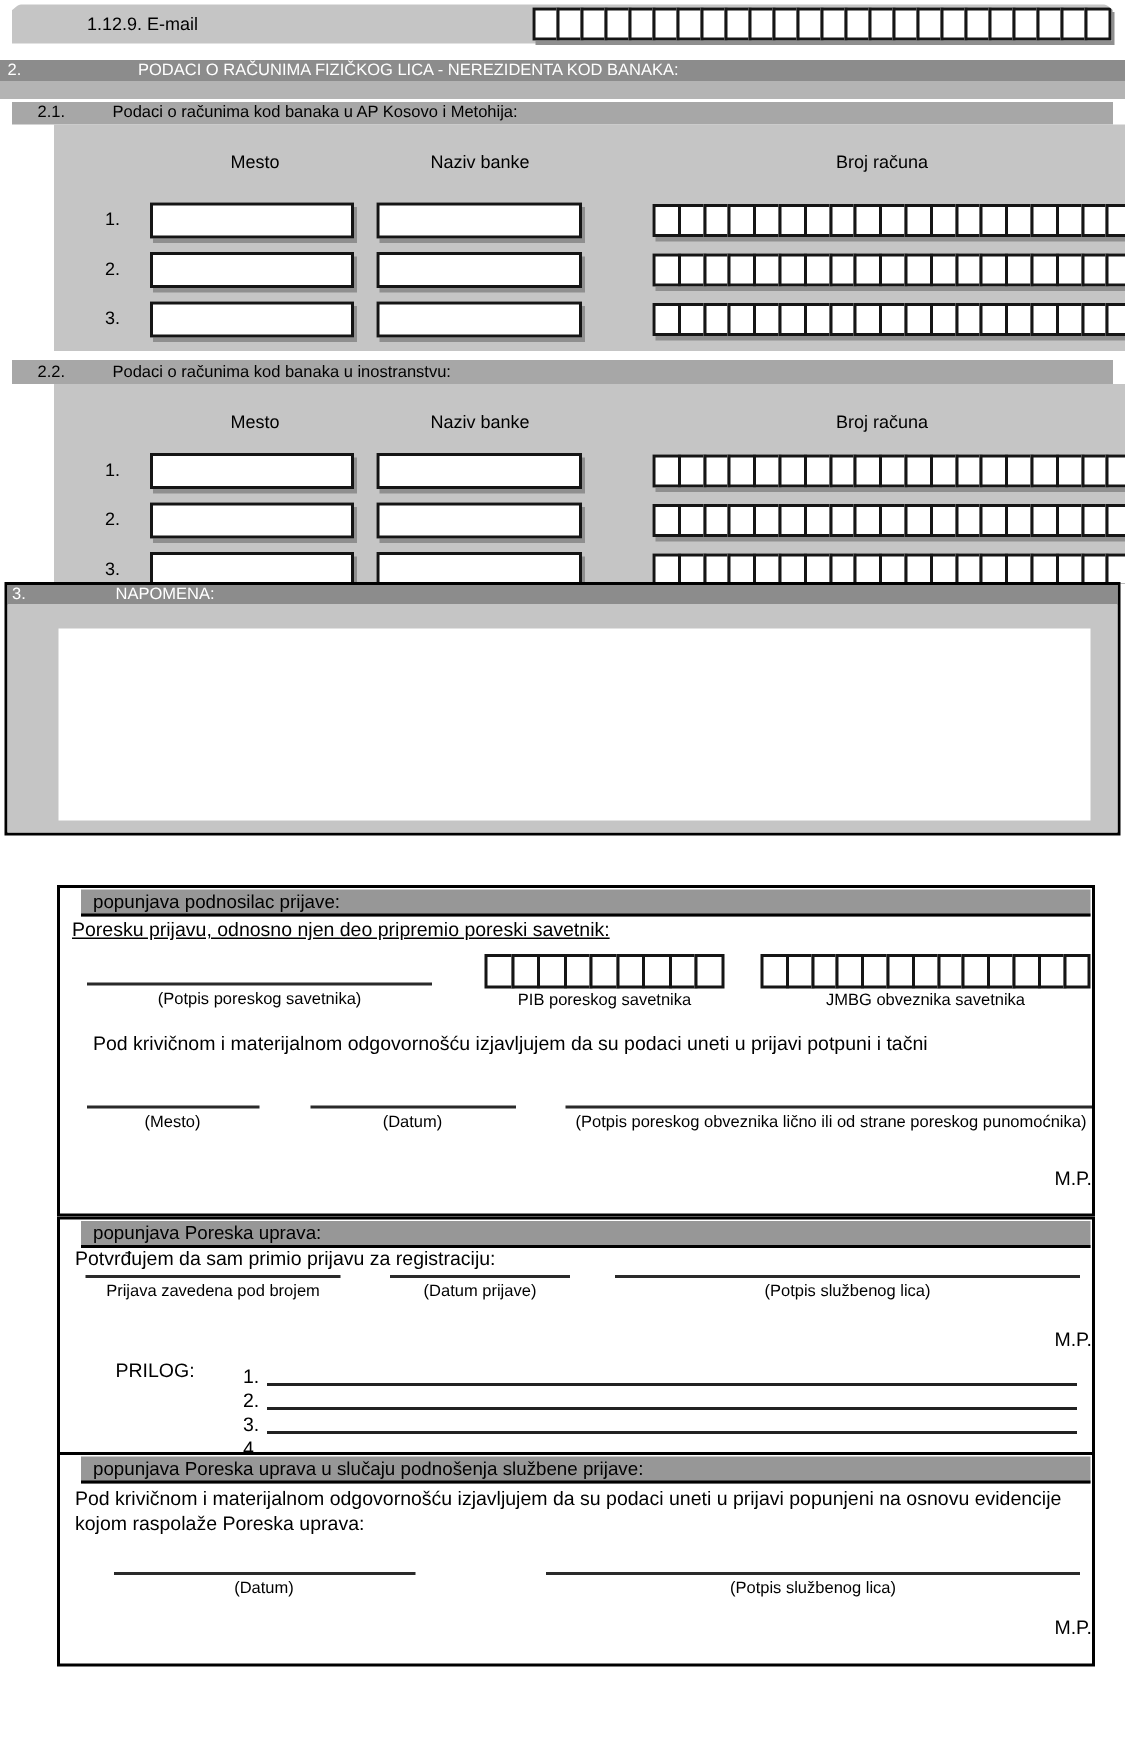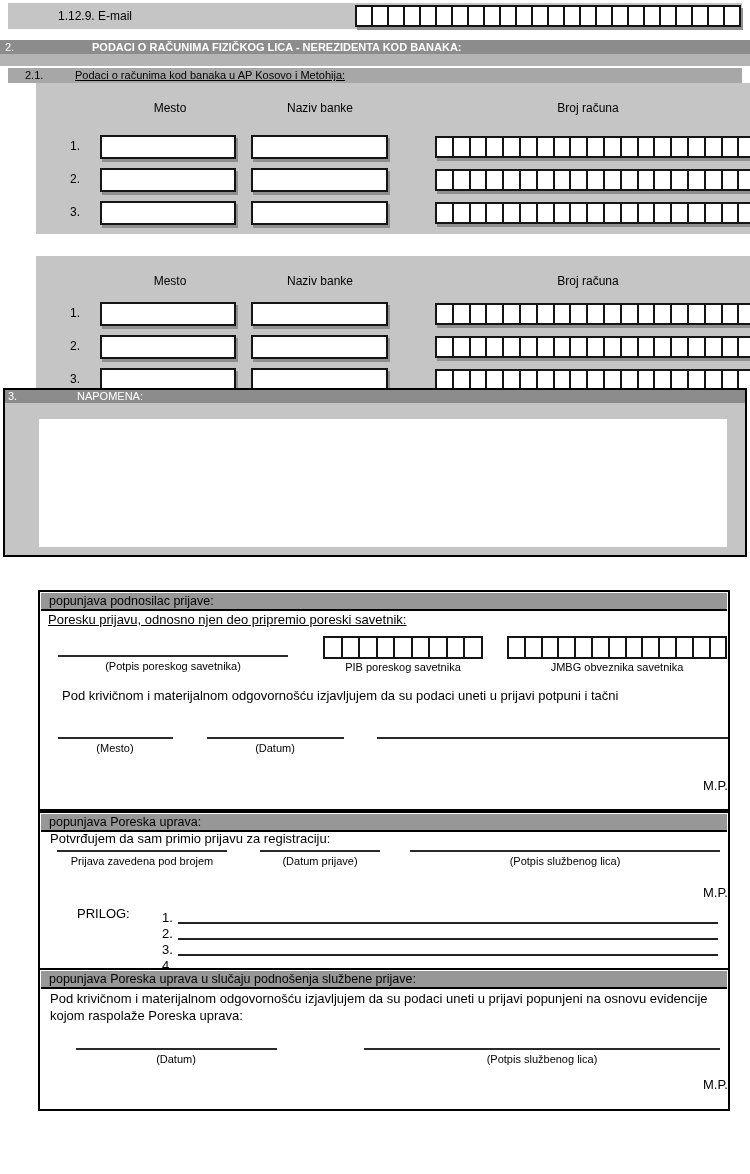--- a/index.html
+++ b/index.html
@@ -1,29 +1,29 @@
 <!DOCTYPE html>
 <html><head>
 <meta charset="utf-8">
 <style>
   html,body{margin:0;padding:0;background:#fff;}
   .page{position:relative;width:750px;height:1174px;background:#fff;
-        font-family:"Liberation Sans",sans-serif;color:#000;overflow:hidden;}
-  .abs{position:absolute;font-weight:bold;}
+        font-family:"Liberation Sans",sans-serif;color:#000;overflow:hidden;border-radius:25px;}
+  .abs{position:absolute;}
 
   
   .email-band{position:absolute;top:3px;left:8px;width:734px;height:26px;background:#c5c5c5;}
   .email-label{position:absolute;left:50px;top:6px;font-size:12px;}
   .bar-dark{background:#8c8c8c;color:#fff;font-size:11px;}
   .sec2-bar{position:absolute;top:40px;left:0;width:750px;height:14px;line-height:14px;}
   .strip{position:absolute;top:54px;left:0;width:750px;height:12px;background:#b4b4b4;}
   .bar-sub{position:absolute;left:8px;width:734px;height:15px;line-height:15px;background:#a7a7a7;color:#000;font-size:11px;}
   .sec-num{position:absolute;left:5px;}
   .sub-num{position:absolute;left:17px;}
-  .sub-title{position:absolute;left:67px;text-decoration:underline;}
+  .sub-title{position:absolute;left:67px;}
   .silver{position:absolute;left:8px;width:734px;background:#c5c5c5;margin-left:28px;}
   .colhdr{position:absolute;top:18px;transform:translateX(-50%);font-size:12px;white-space:nowrap;}
 
   
   .cellrow{position:absolute;display:flex;}
   .cell{box-sizing:border-box;height:22px;background:#fff;border:2px solid #151515;flex:0 0 auto;}
   .cell + .cell{margin-left:-2px;}
   .shadow{box-shadow:2px 3px 0 #8f8f8f;}
   .email-cells .cell{width:18px;}
   .acct-cells .cell{width:18.8px;}
@@ -39,21 +39,21 @@
 
   
   .nap-wrap{position:absolute;top:388px;left:3px;width:744px;border:2px solid #000;box-sizing:border-box;}
   .nap-bar{position:relative;height:13px;line-height:13px;}
   .nap-bar .sec-num{left:3px;}
   .nap-bar .nap-title{position:absolute;left:72px;}
   .nap-body{position:relative;height:152px;background:#c5c5c5;}
   .nap-area{position:absolute;left:34px;top:16px;width:688px;height:128px;background:#fff;}
 
   
-  .formbox{position:absolute;left:38px;width:692px;box-sizing:border-box;border:2px solid #000;background:#fff;}
+  .formbox{position:absolute;left:38px;width:692px;box-sizing:border-box;border:2px solid #000;background:#fff;padding-left:13px;}
   .boxhdr{height:15px;background:#979797;border-bottom:2px solid #000;font-size:12.5px;padding:1px 0 0 8px;margin:1px 1px 0 1px;}
   .txt{position:absolute;font-size:13px;white-space:nowrap;}
   .wline{position:absolute;height:0;border-bottom:2px solid #2a2a2a;}
   .lbl{position:absolute;transform:translateX(-50%);font-size:11px;white-space:nowrap;}
   .mp{position:absolute;left:0;right:0;text-align:right;font-size:13px;}
   .para{position:absolute;font-size:13px;line-height:17px;}
   .prilog-row{position:absolute;left:122px;right:10px;height:15px;}
   .prilog-num{position:absolute;left:0;top:1px;font-size:13px;}
   .prilog-line{position:absolute;left:16px;right:0;bottom:0;border-bottom:2px solid #222;}
 </style>
@@ -182,20 +182,24 @@
           <div class="cell"></div>
           <div class="cell"></div>
           <div class="cell"></div>
           <div class="cell"></div>
           <div class="cell"></div>
           <div class="cell"></div>
         </div>
     </div>
   </div>
 
+  <div class="bar-sub" style="top:240px;height:16px;line-height:16px;">
+    <span class="sub-num">2.2.</span>
+    <span class="sub-title">Podaci o računima kod banaka u inostranstvu:</span>
+  </div>
   <div class="silver" style="top:256px;height:133px;overflow:hidden;">
     <span class="colhdr" style="left:134px;">Mesto</span>
     <span class="colhdr" style="left:284px;">Naziv banke</span>
     <span class="colhdr" style="left:552px;">Broj računa</span>
     <div class="bank-row" style="top:46px;">
       <span class="row-num">1.</span>
       <div class="input-box mesto-box"></div>
       <div class="input-box naziv-box"></div>
       <div class="cellrow acct-cells shadow">
           <div class="cell"></div>
@@ -318,20 +322,21 @@
         <div class="cell"></div>
         <div class="cell"></div>
       </div>
     <span class="lbl" style="left:577px;top:69px;">JMBG obveznika savetnika</span>
     <span class="txt" style="left:22px;top:96px;">Pod krivičnom i materijalnom odgovornošću izjavljujem da su podaci uneti u prijavi potpuni i tačni</span>
     <div class="wline" style="left:18px;width:115px;top:145px;"></div>
     <span class="lbl" style="left:75px;top:150px;">(Mesto)</span>
     <div class="wline" style="left:167px;width:137px;top:145px;"></div>
     <span class="lbl" style="left:235px;top:150px;">(Datum)</span>
     <div class="wline" style="left:337px;width:351px;top:145px;"></div>
+    <span class="lbl" style="left:514px;top:150px;">(Potpis poreskog obveznika lično ili od strane poreskog punomoćnika)</span>
     <div class="mp" style="top:186px;">M.P.</div>
   </div>
 
   <div class="formbox" style="top:811px;height:190px;">
     <div class="boxhdr">popunjava Poreska uprava:</div>
     <span class="txt" style="left:10px;top:18px;">Potvrđujem da sam primio prijavu za registraciju:</span>
     <div class="wline" style="left:17px;width:170px;top:37px;"></div>
     <span class="lbl" style="left:102px;top:42px;">Prijava zavedena pod brojem</span>
     <div class="wline" style="left:220px;width:120px;top:37px;"></div>
     <span class="lbl" style="left:280px;top:42px;">(Datum prijave)</span>

